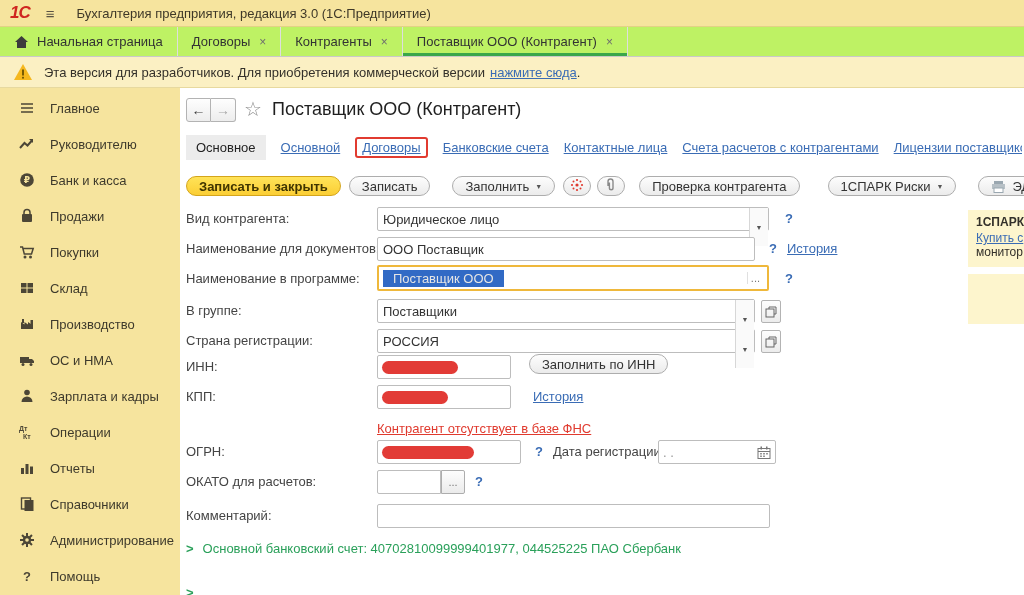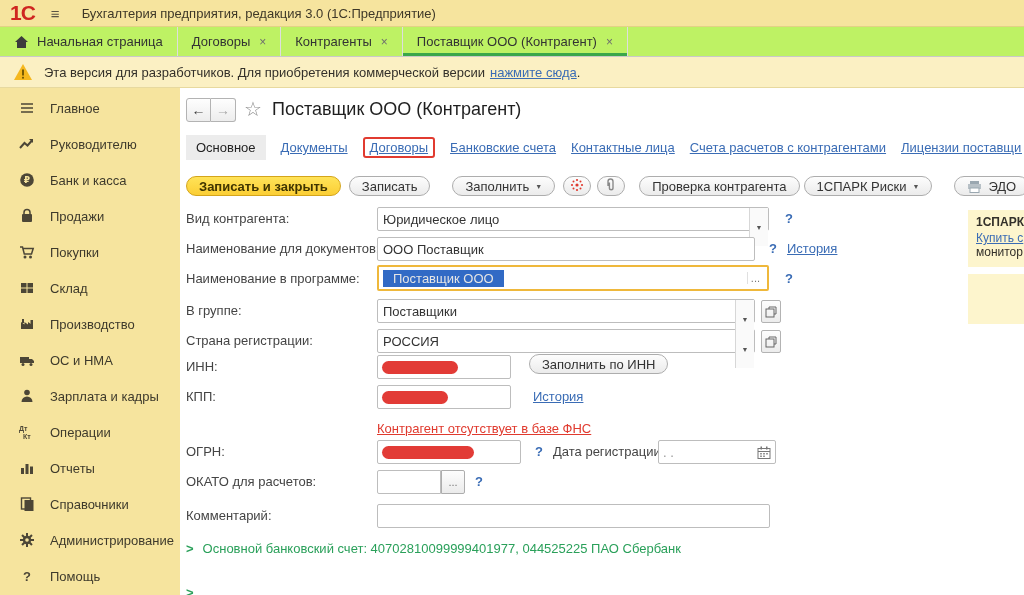--- a/index.html
+++ b/index.html
@@ -5,21 +5,21 @@
   * { box-sizing: border-box; }
   html,body { margin:0; padding:0; }
   body {
     width:1024px; height:595px; position:relative; overflow:hidden;
     background:#fff; font-family:"Liberation Sans","DejaVu Sans",sans-serif;
     font-size:13px; color:#333;
   }
   
   .topbar { position:absolute; left:0; top:0; width:1024px; height:27px;
     background:#f6e49e; border-bottom:1px solid #e3d285; display:flex; align-items:center; }
-  .logo { color:#cf2620; font-weight:bold; font-size:21px; margin-left:10px; letter-spacing:-1px; }
+  .logo { color:#cf2620; font-weight:bold; font-style:italic; font-size:17px; margin-left:10px; letter-spacing:-1px; }
   .hamburger { margin-left:16px; color:#5a5344; font-size:15px; cursor:pointer; }
   .wtitle { margin-left:22px; color:#3e3828; }
   
   .tabbar { position:absolute; left:0; top:27px; width:1024px; height:30px;
     background:#bef264; border-bottom:1px solid #c9c9c9; display:flex; }
   .tab { position:relative; display:flex; align-items:center; padding:0 14px;
     border-right:1px solid #dedede; color:#333; white-space:nowrap; cursor:pointer; }
   .tab.active::after { content:""; position:absolute; left:0; right:0; bottom:0; height:3px; background:#3aa64a; }
   .home-ic { margin-right:8px; display:inline-flex; }
   .closex { margin-left:9px; color:#6e6e6e; font-size:12px; cursor:pointer; }
@@ -47,21 +47,21 @@
   .navlink { color:#3a6cb5; text-decoration:underline; cursor:pointer; }
   .navlink.current { color:#222; background:#ececec; text-decoration:none; padding:5px 10px; }
   .navlink.boxed { border:2px solid #e13b30; border-radius:3px; padding:1px 5px; }
   
   .toolbar { position:absolute; left:6px; top:84px; height:28px; display:flex; align-items:center; white-space:nowrap; }
   .btn { height:20px; padding:0 12px; background:linear-gradient(#fdfdfd,#ebebeb); border:1px solid #adadad;
     border-radius:10px; display:inline-flex; align-items:center; color:#333; font:inherit; cursor:pointer; }
   .btn.primary { background:linear-gradient(#ffe358,#fbce35); border-color:#d4a51b; font-weight:bold; color:#403500; }
   .icon-btn { width:28px; padding:0; justify-content:center; }
   .arrow { margin-left:6px; font-size:7px; color:#555; }
-  .ml6{margin-left:6px} .ml8{margin-left:8px} .ml10{margin-left:4px} .ml14{margin-left:14px} .ml22{margin-left:22px}
+  .ml6{margin-left:6px} .ml8{margin-left:8px} .ml10{margin-left:28px} .ml14{margin-left:14px} .ml22{margin-left:22px}
   
   .frow { position:absolute; left:6px; width:836px; height:26px; }
   .flabel { position:absolute; left:0; top:4px; color:#444; white-space:nowrap; }
   .tinput { height:24px; border:1px solid #bdbdbd; border-radius:2px; padding:0 5px; font:inherit; color:#333; background:#fff; }
   .combo { position:absolute; top:0; height:40px; }
   .combo .tinput { width:100%; height:24px; padding-right:22px; }
   .combo-arrow { position:absolute; right:1px; top:1px; bottom:1px; width:19px; display:flex; align-items:center;
     justify-content:center; color:#555; font-size:7px; border-left:1px solid #d7d7d7; cursor:pointer; background:#fafafa; }
   .divinput { position:absolute; top:0; height:24px; border:1px solid #bdbdbd; border-radius:2px; background:#fff;
     display:flex; align-items:center; padding:0 4px; }
@@ -273,21 +273,21 @@
 
   <div class="navbtns">
     <button class="navb back">←</button>
     <button class="navb fwd">→</button>
   </div>
   <span class="star">☆</span>
   <span class="page-title">Поставщик ООО (Контрагент)</span>
 
   <div class="navlinks">
     <span class="navlink current">Основное</span>
-    <span class="navlink">Документы</span>
+    <span class="navlink">Основной</span>
     <span class="navlink boxed">Договоры</span>
     <span class="navlink">Банковские счета</span>
     <span class="navlink">Контактные лица</span>
     <span class="navlink">Счета расчетов с контрагентами</span>
     <span class="navlink">Лицензии поставщиков ал</span>
   </div>
 
   <div class="toolbar">
     <button class="btn primary">Записать и закрыть</button>
     <button class="btn ml8">Записать</button>

